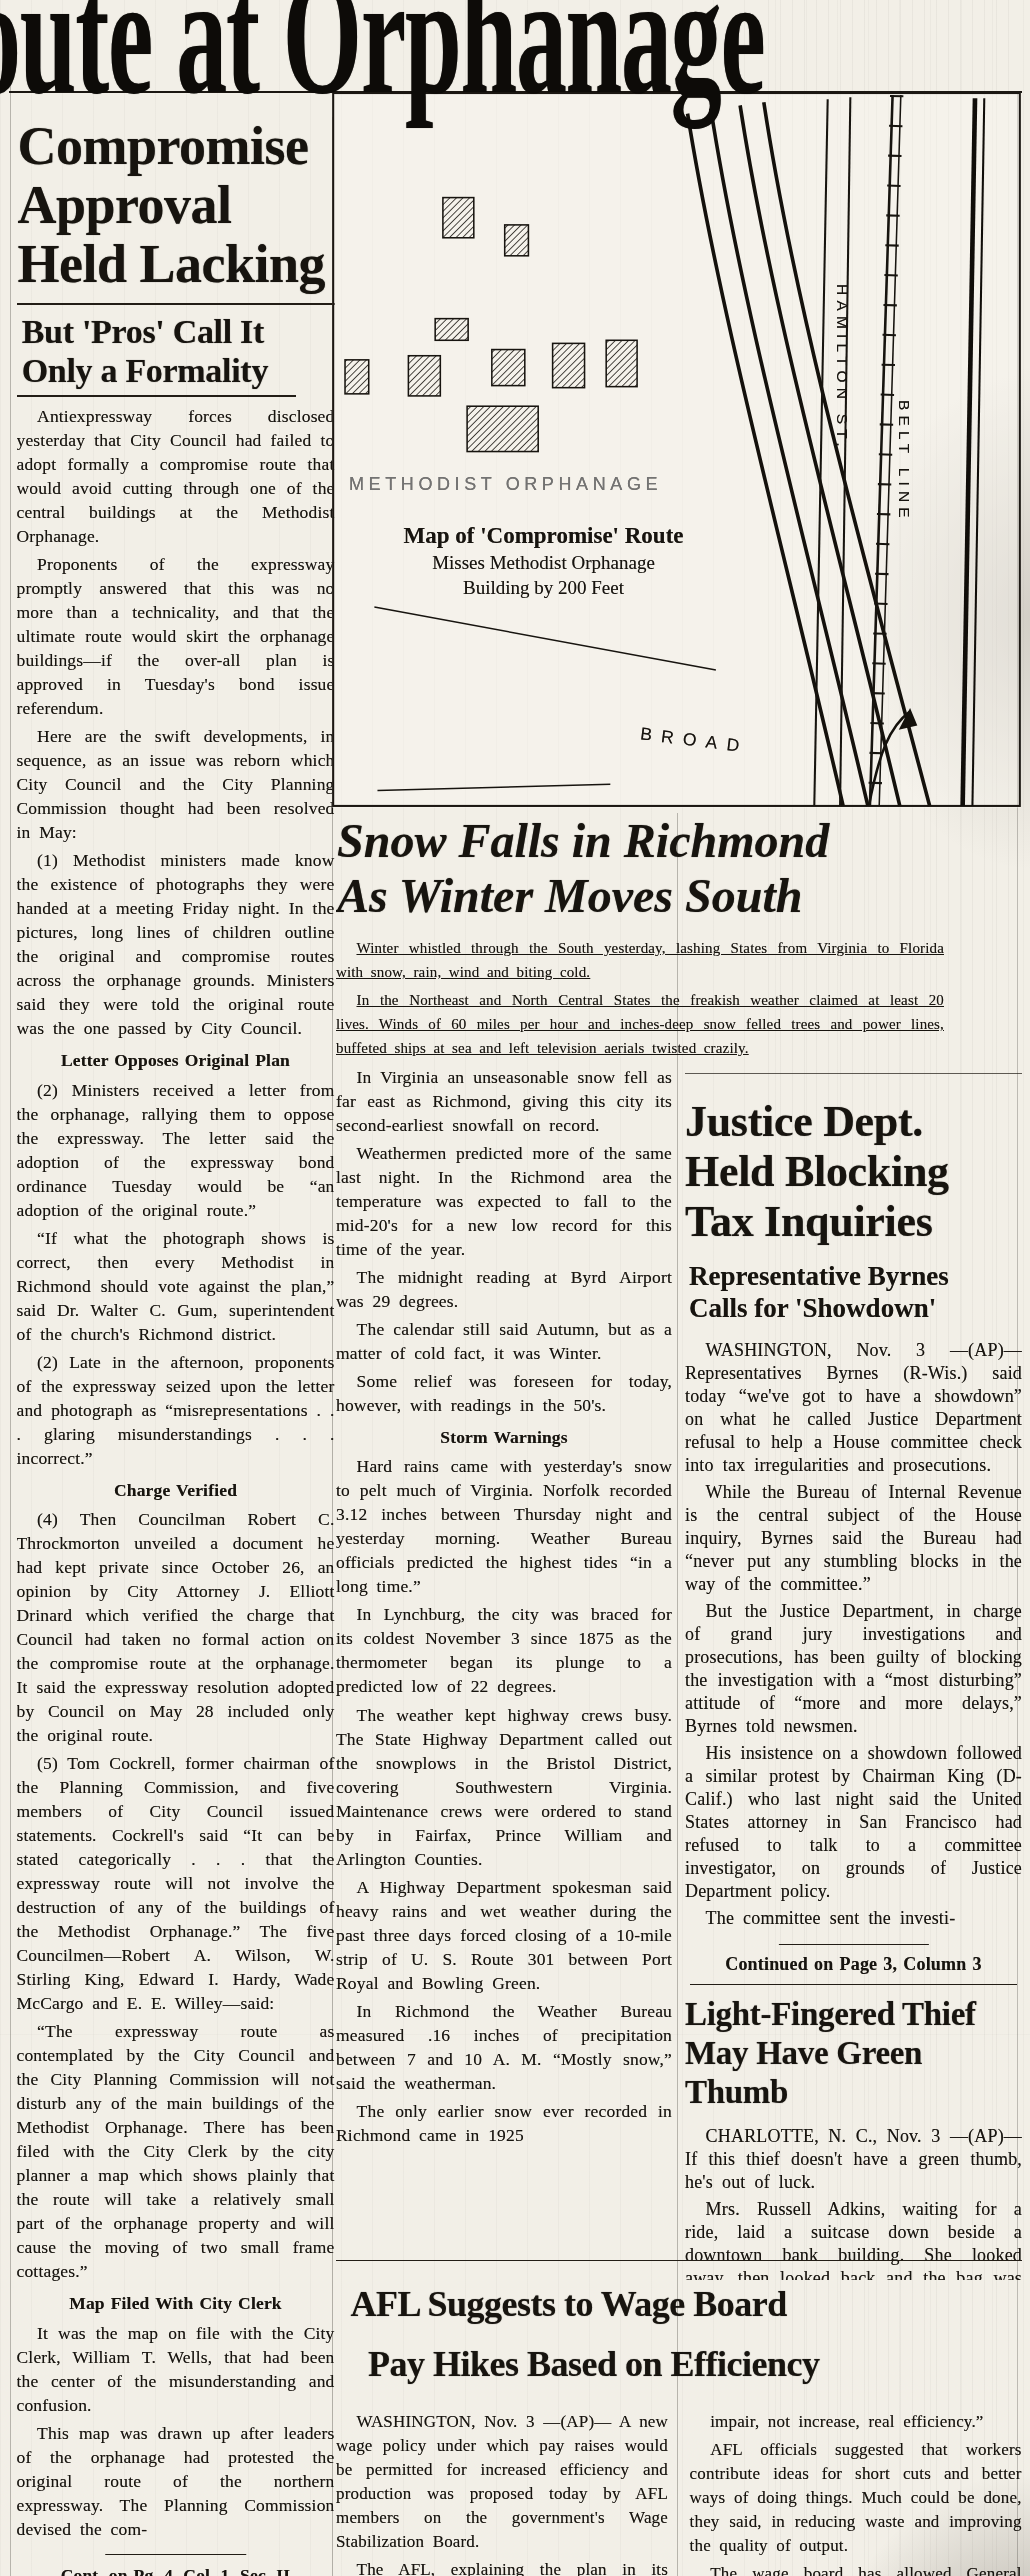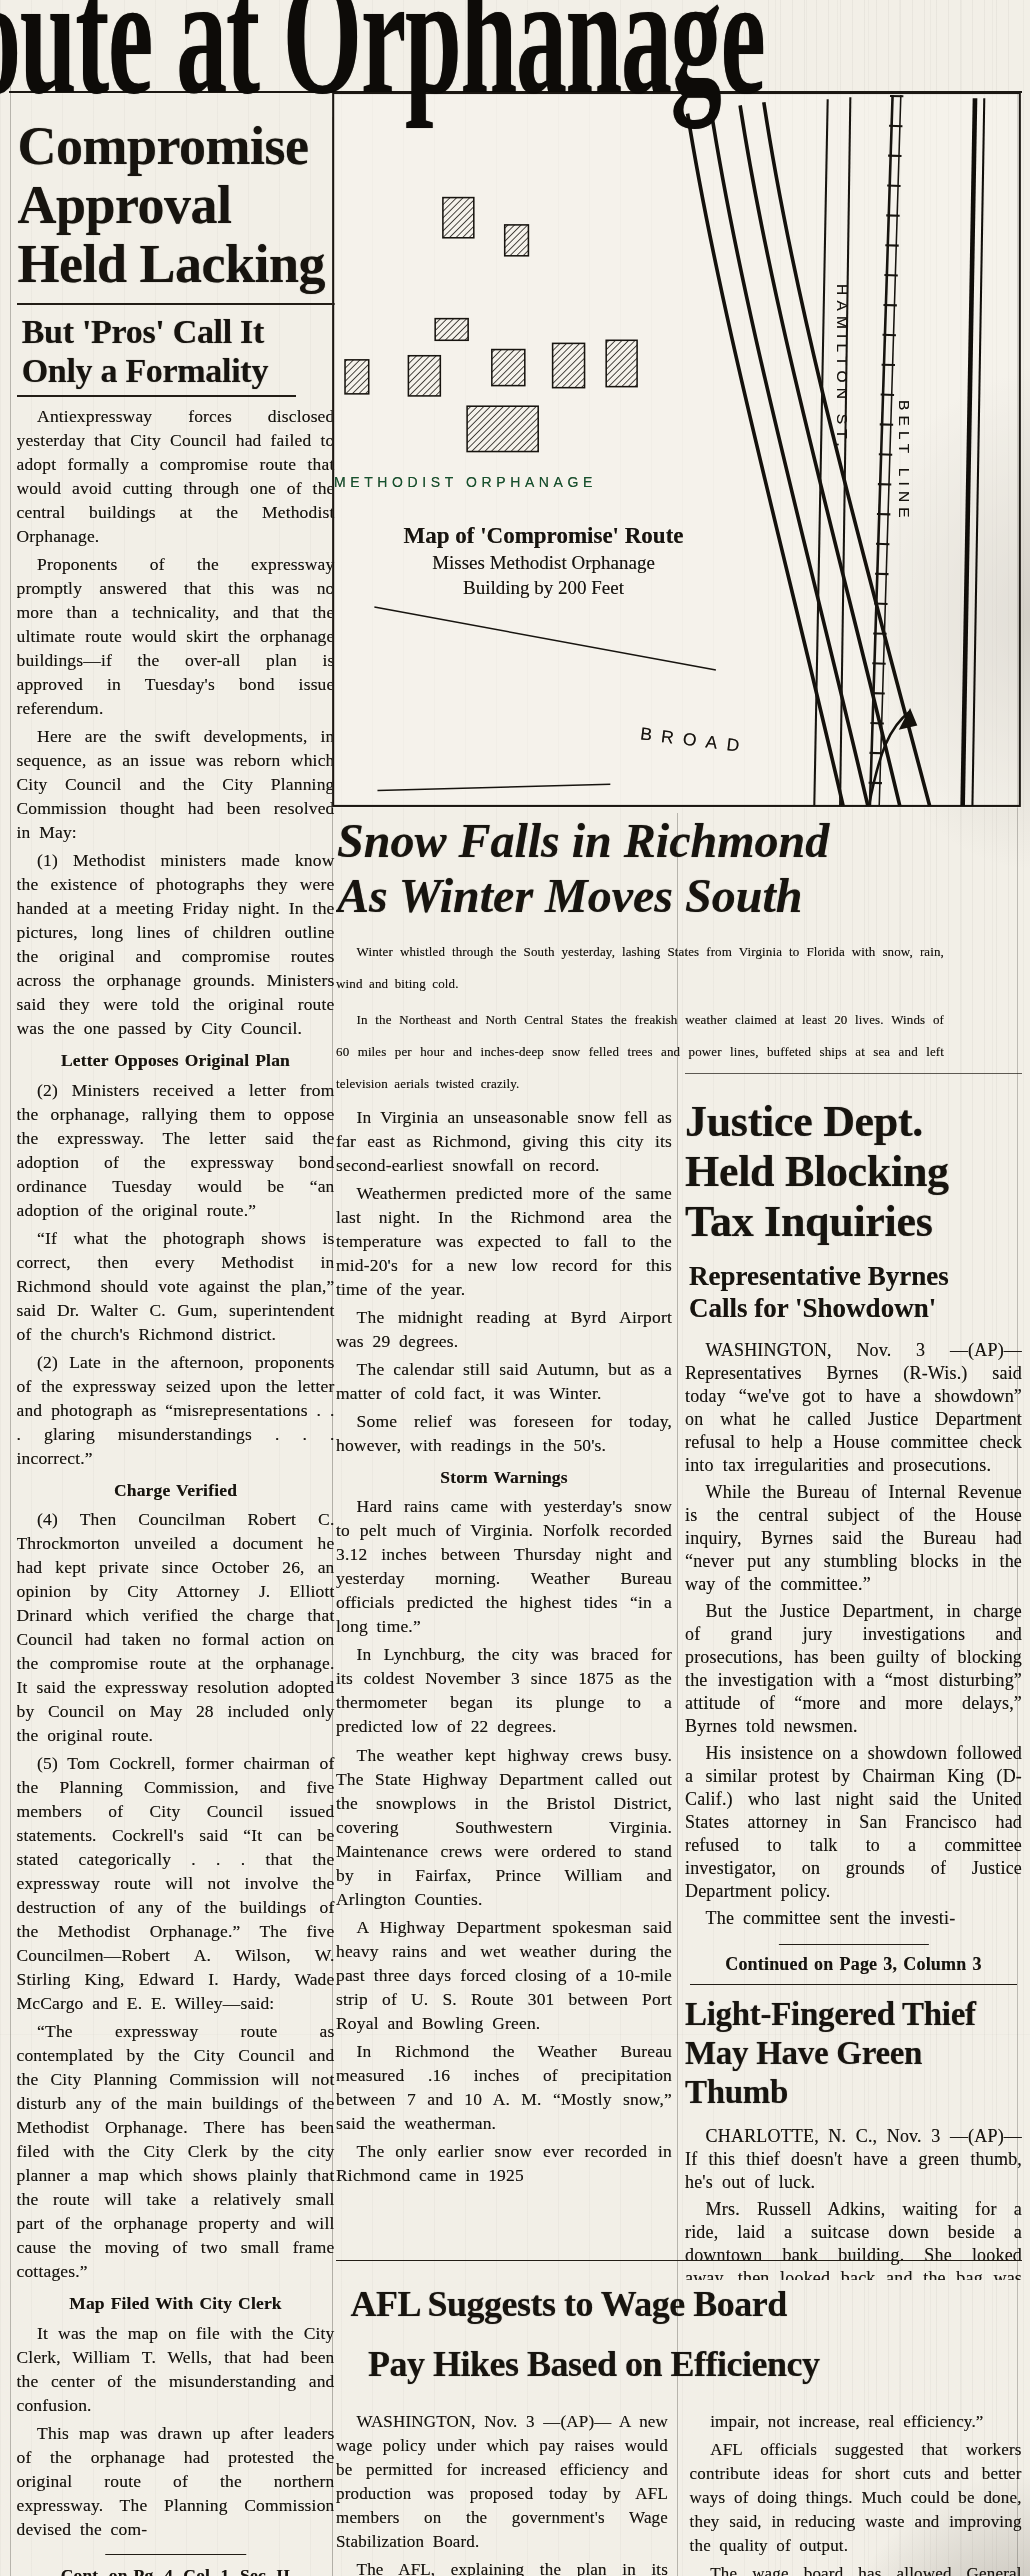--- a/index.html
+++ b/index.html
@@ -41,33 +41,33 @@
   .col-left{position:absolute;left:16.5px;top:117px;width:318px;height:2685px;overflow:hidden;}
   .col-left .headline{font-size:54px;line-height:59px;font-weight:700;margin:0 0 9.3px 1px;letter-spacing:-0.5px;text-shadow:0 0 1px rgba(15,12,8,.55);}
   .hrule{height:1.5px;background:#221d16;margin:5.2px 0 7.2px;}
   .hrule.short{width:88%;}
   .col-left .subheadline{font-size:34px;line-height:39px;font-weight:700;margin:3.1px 0 5.2px 5.2px;letter-spacing:-0.3px;text-shadow:0 0 1px rgba(15,12,8,.5);}
   .col-left .bodytext{font-size:17.5px;line-height:24px;}
 
   
   .map-fig{position:absolute;left:332px;top:92px;width:689px;height:716px;background:rgba(252,250,244,.35);}
   .map-fig svg{position:absolute;left:0;top:0;}
-  .map-label{position:absolute;left:2px;top:382px;font-family:"Liberation Sans",sans-serif;font-size:14px;letter-spacing:4.6px;color:#14532d;text-shadow:0 0 0.5px rgba(25,20,15,.6);white-space:nowrap;}
+  .map-label{position:absolute;left:17px;top:382px;font-family:"Liberation Sans",sans-serif;font-size:18px;letter-spacing:4.6px;color:#737373;text-shadow:0 0 0.5px rgba(25,20,15,.6);white-space:nowrap;}
   .map-caption{position:absolute;left:57px;top:429px;width:309px;text-align:center;}
   .map-caption .cap1{font-size:23px;line-height:29px;font-weight:700;margin:0;text-shadow:0 0 0.5px rgba(25,20,15,.55);}
   .map-caption .cap2,.map-caption .cap3{font-size:19px;line-height:25px;margin:0;text-shadow:0 0 0.5px rgba(25,20,15,.5);}
   .street-v{position:absolute;font-family:"Liberation Sans",sans-serif;font-size:15.5px;letter-spacing:5.2px;white-space:nowrap;transform:rotate(90deg);transform-origin:left top;text-shadow:0 0 0.5px rgba(25,20,15,.6);}
   .street-hamilton{left:519px;top:192px;}
   .street-beltline{left:581px;top:308px;}
   .street-broad{position:absolute;left:308px;top:638px;font-family:"Liberation Sans",sans-serif;font-size:17.5px;letter-spacing:9.3px;transform:rotate(7deg);text-shadow:0 0 0.5px rgba(25,20,15,.6);}
 
   
   .snow{position:absolute;left:336px;top:813px;width:686px;height:1447px;overflow:hidden;}
   .snow .headline{font-size:48px;line-height:55px;font-weight:700;font-style:italic;margin:0 0 13.4px 1px;letter-spacing:0;text-shadow:0 0 1px rgba(15,12,8,.55);}
-  .snow .lead{width:608px;font-size:13px;line-height:32px;}
+  .snow .lead{width:608px;font-size:15px;line-height:24px;text-decoration:underline;}
   .snow .narrow{width:336px;font-size:17.5px;line-height:24px;}
 
   
   .justice{position:absolute;left:685px;top:1073px;width:337px;height:1183px;overflow:hidden;border-top:1px solid rgba(30,25,18,.7);padding-top:23px;}
   .justice .headline{font-size:44px;line-height:50px;font-weight:700;margin:0 0 13.4px;letter-spacing:-0.3px;text-shadow:0 0 1px rgba(15,12,8,.55);}
   .justice .subheadline{font-size:27px;line-height:32px;font-weight:700;margin:0 0 14.4px 4.1px;text-shadow:0 0 0.5px rgba(15,12,8,.5);}
   .justice .bodytext{font-size:18px;line-height:23px;}
   .thief-head{font-size:33px;line-height:39px;font-weight:700;margin:9.3px 0 12.4px;letter-spacing:-0.3px;text-shadow:0 0 1px rgba(15,12,8,.5);}
 
   

